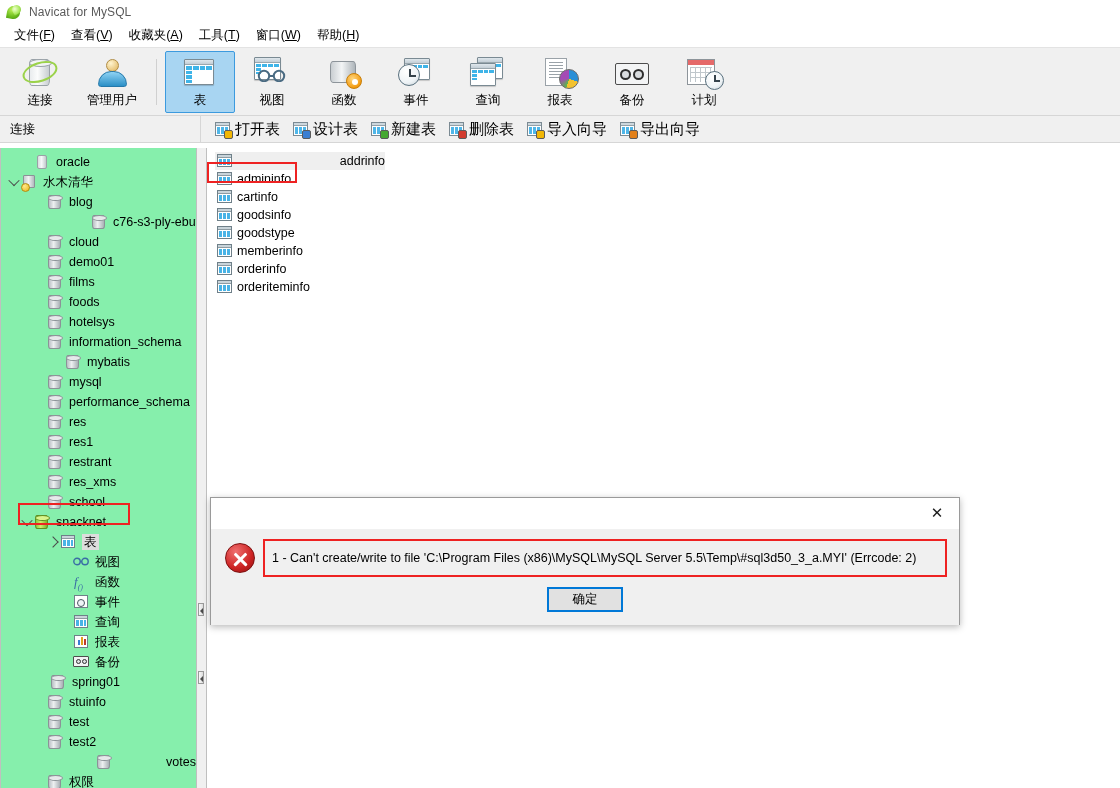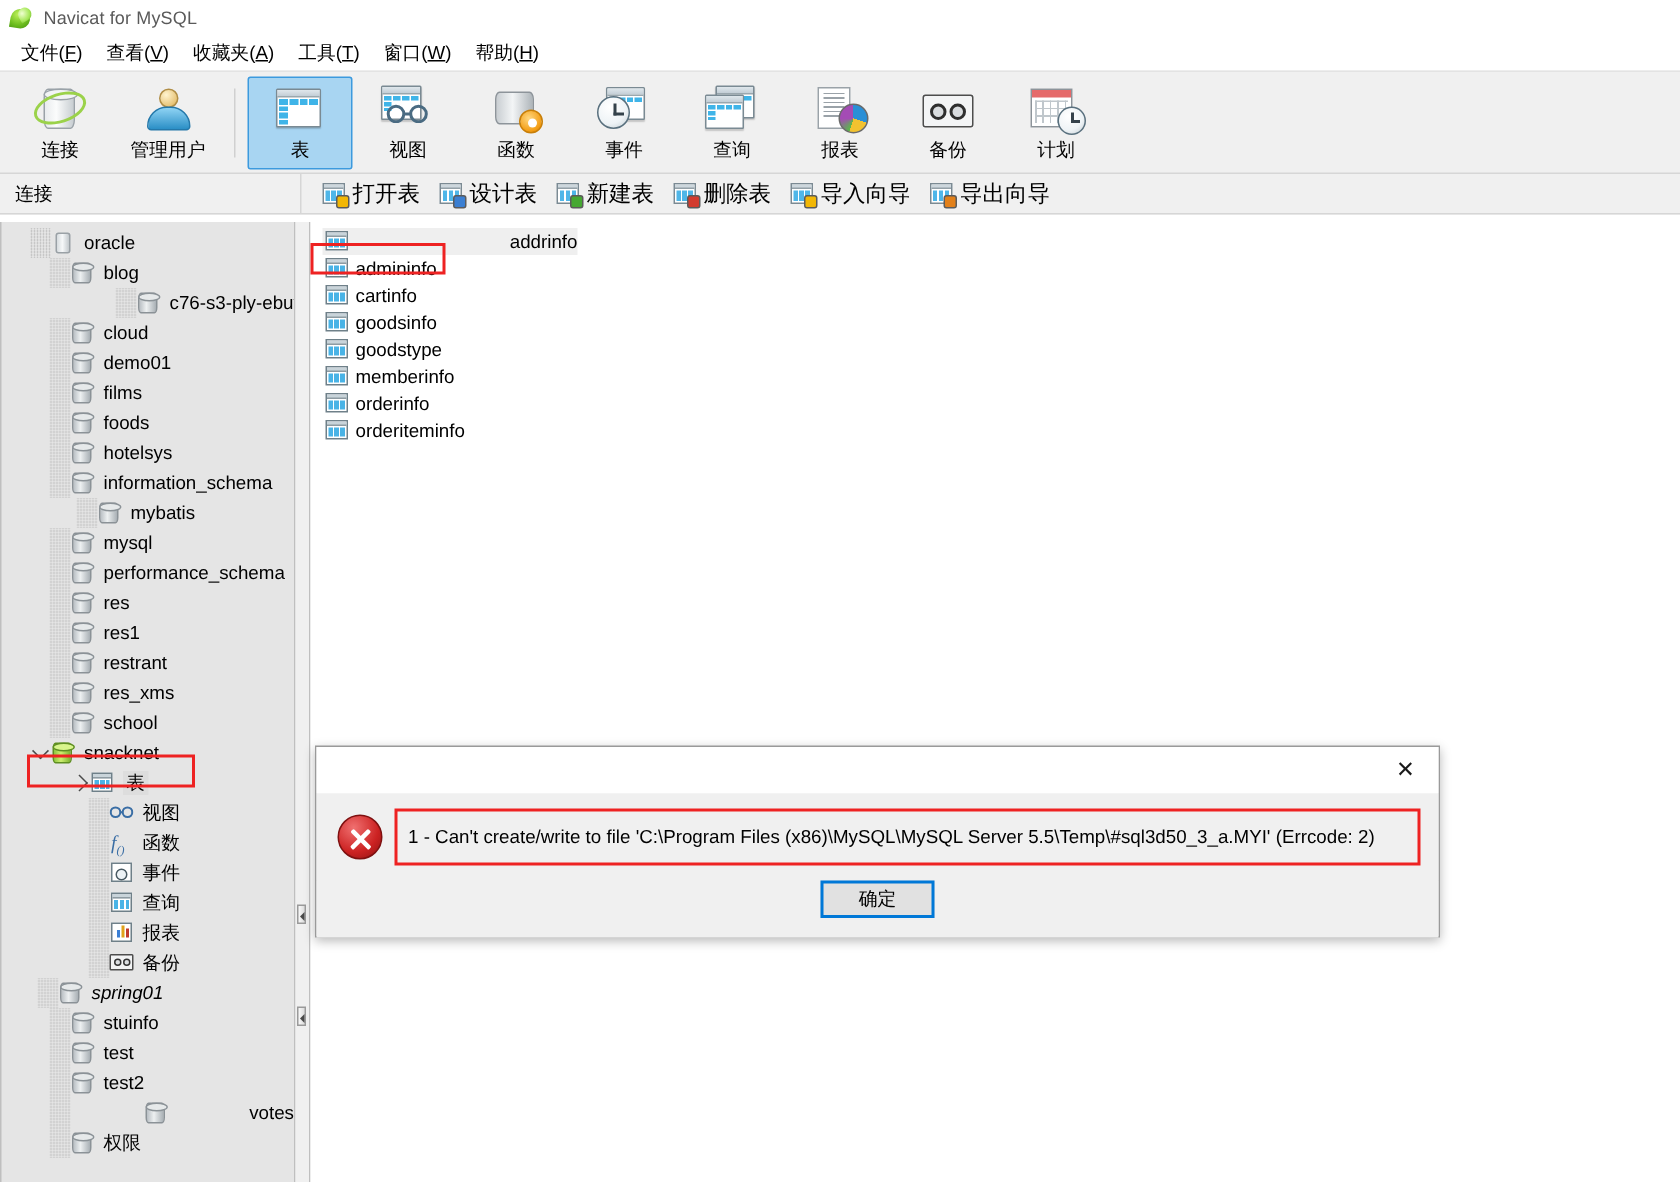--- a/index.html
+++ b/index.html
@@ -267,21 +267,21 @@
   .badge.o { background:#e2801a; }
 
   
   .body {
     position: absolute;
     top: 148px; left: 0; right: 0; bottom: 0;
     display: flex;
   }
   .sidebar {
     width: 197px;
-    background: #e5e5e5;
+    background: #86efac;
     border-right: 1px solid #bfbfbf;
     border-left: 1px solid #bfbfbf;
     overflow: hidden;
     position: relative;
   }
   .splitter {
     width: 10px;
     background: #f0f0f0;
     border-right: 1px solid #bfbfbf;
     position: relative;
@@ -748,20 +748,29 @@
 
     <div class="sidebar">
       <div class="tree" id="tree">
           <div class="node" style="padding-left: 19px;">
             <div class="dots"></div>
             <div class="nico">
               <div class="icn-oracle"></div>
             </div>
             <span class="ntxt">oracle</span>
           </div>
+          <div class="node" style="padding-left: 6px;">
+            <div class="twisty">
+              <span class="chev open"></span>
+            </div>
+            <div class="nico">
+              <div class="icn-conn"></div>
+            </div>
+            <span class="ntxt">水木清华</span>
+          </div>
           <div class="node" style="padding-left: 32px;">
             <div class="dots"></div>
             <div class="nico">
               <div class="icn-db"></div>
             </div>
             <span class="ntxt">blog</span>
           </div>
           <div class="node" style="padding-left: 32px; margin-left: 44px;">
             <div class="dots"></div>
             <div class="nico">
@@ -939,21 +948,21 @@
           <div class="node" style="padding-left: 58px;">
             <div class="dots"></div>
             <div class="nico">
               <div class="icn-bak">
                 <div class="r a"></div>
                 <div class="r b"></div>
               </div>
             </div>
             <span class="ntxt">备份</span>
           </div>
-          <div class="node" style="padding-left: 24px; font-style: italic;">
+          <div class="node" style="padding-left: 35px;">
             <div class="dots"></div>
             <div class="nico">
               <div class="icn-db"></div>
             </div>
             <span class="ntxt">spring01</span>
           </div>
           <div class="node" style="padding-left: 32px;">
             <div class="dots"></div>
             <div class="nico">
               <div class="icn-db"></div>

